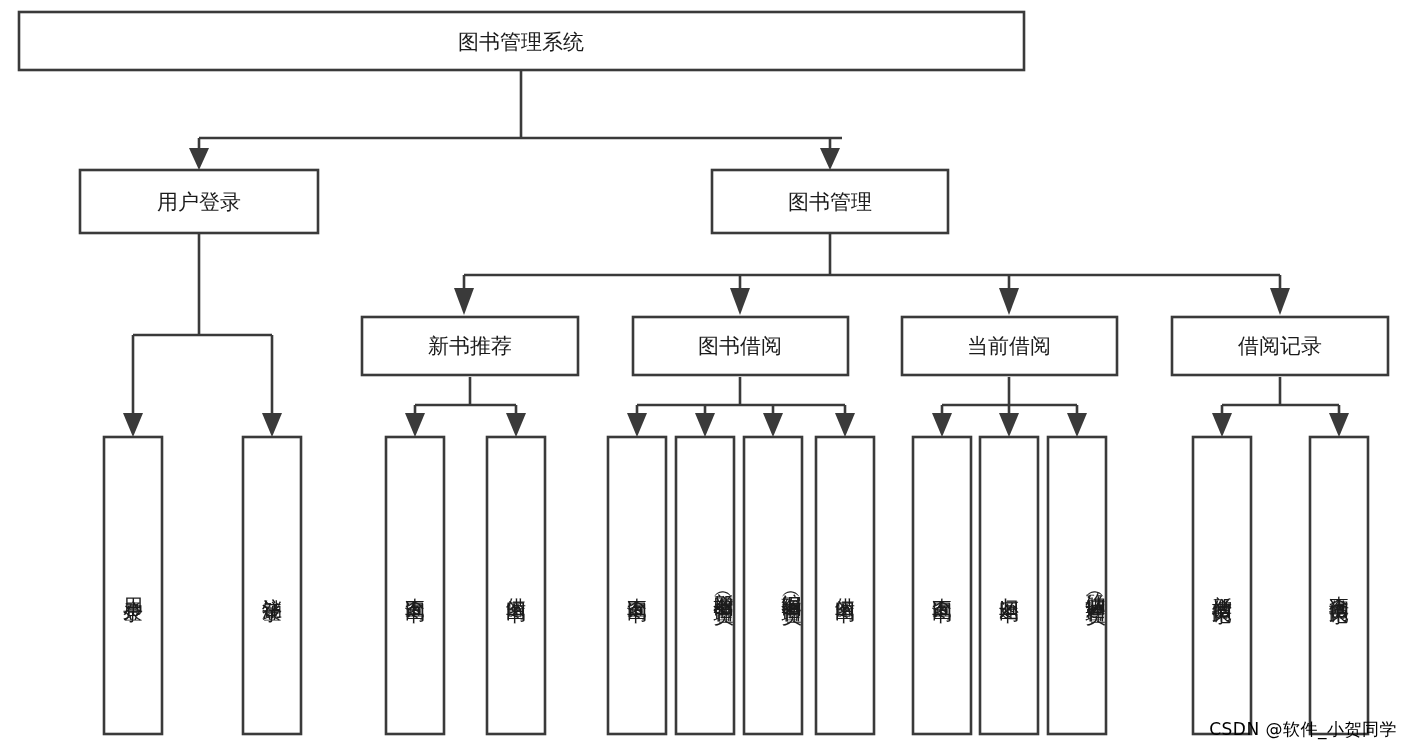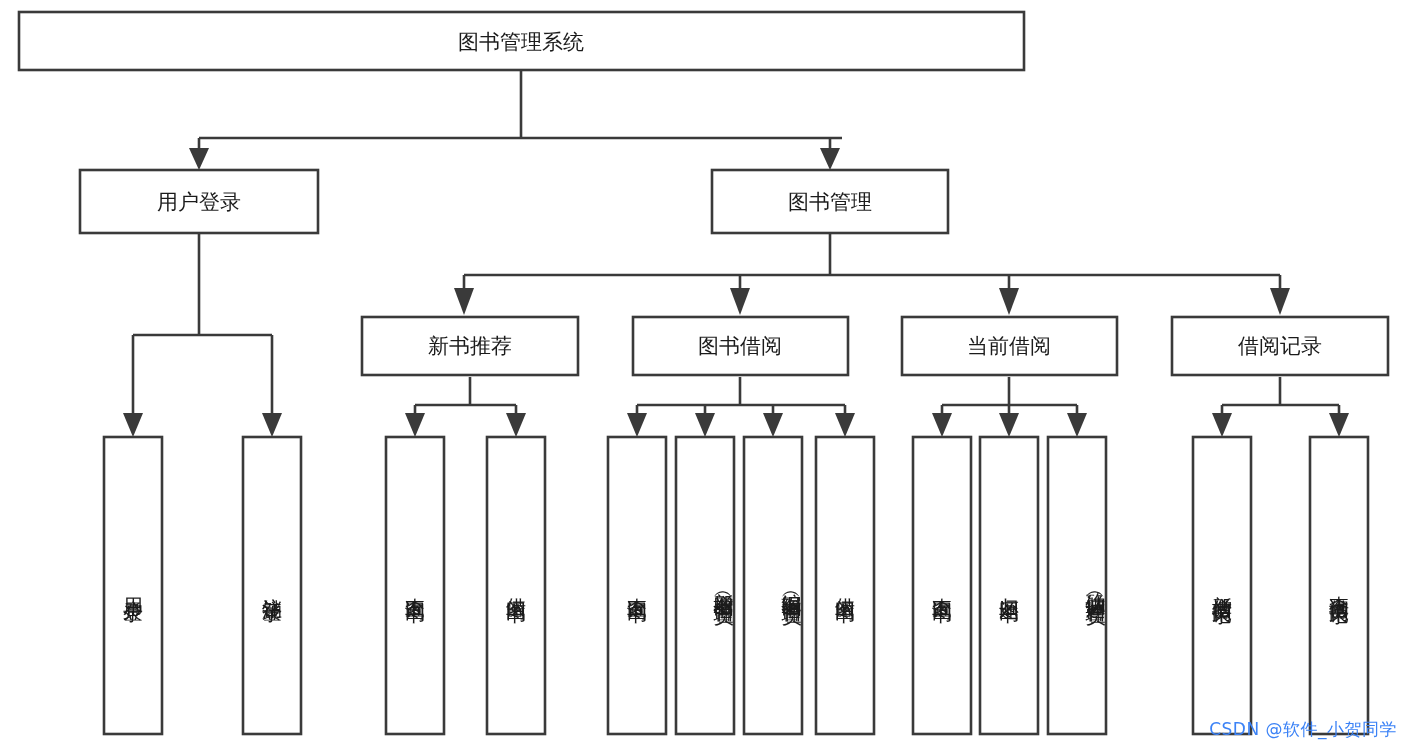--- a/index.html
+++ b/index.html
@@ -61,21 +61,21 @@
     text-align: center;
     white-space: pre;
     pointer-events: none;
   }
   .watermark {
     position: absolute;
     right: 8px;
     bottom: 6px;
     font-family: "DejaVu Sans", "Liberation Sans", sans-serif;
     font-size: 17px;
-    color: #3b82f6;
+    color: #000000;
     letter-spacing: 0.5px;
     white-space: nowrap;
   }
 </style>
 </head>
 <body>
 
 <div id="diagram-root">
 
   <svg class="diagram-canvas" viewBox="0 0 1405 747">

